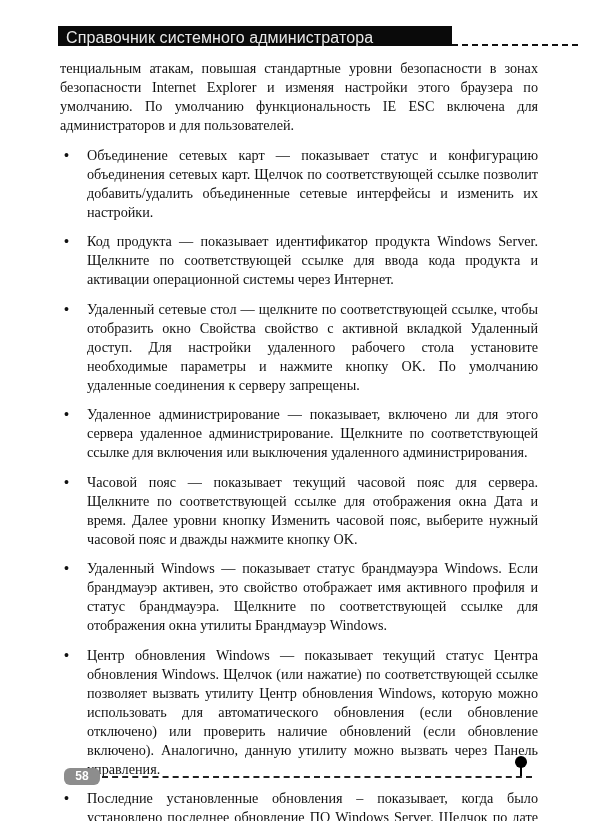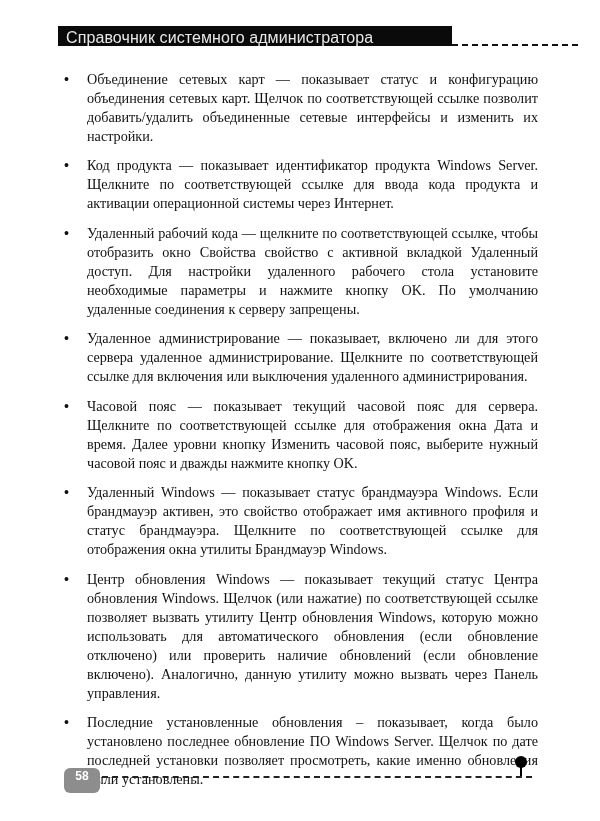--- a/index.html
+++ b/index.html
@@ -11,52 +11,53 @@
                   font-family: "Liberation Sans", "DejaVu Sans", sans-serif; font-size: 16px;
                   letter-spacing: 0.1px; }
   .header-dash { position: absolute; left: 452px; top: 44px; width: 126px; height: 0;
                  border-top: 2px dashed #111; }
   .content { position: absolute; left: 60px; top: 59px; width: 478px;
              font-size: 14.2px; line-height: 19px; }
   .para { margin: 0; text-align: justify; }
   .item { position: relative; padding-left: 27px; margin-top: 10.5px; text-align: justify; }
   .bullet { position: absolute; left: 4px; top: 0; font-weight: bold; }
   b { font-weight: normal; }
-  .footer-badge { position: absolute; left: 64px; top: 768px; width: 36px; height: 25px;
+  .footer-badge { position: absolute; left: 64px; top: 768px; width: 36px; height: 17px;
                   background: #8d8d8d; border-radius: 6px; color: #fff; text-align: center;
                   font-family: "Liberation Sans", "DejaVu Sans", sans-serif; font-weight: bold;
                   font-size: 12px; line-height: 17px; }
   .footer-dash { position: absolute; left: 102px; top: 776px; width: 430px; height: 0;
                  border-top: 2px dashed #222; }
   .footer-pin { position: absolute; left: 515px; top: 756px; width: 12px; height: 12px;
                 border-radius: 50%; background: #000; }
   .footer-pin-stem { position: absolute; left: 520px; top: 766px; width: 2px; height: 10px; background: #000; }
 </style>
 </head>
 <body>
 
 <div class="header-bar"></div>
 <div class="header-title">Справочник системного администратора</div>
 <div class="header-dash"></div>
 
 <div class="content">
+  <p class="para">тенциальным атакам, повышая стандартные уровни безопасности в зонах безопасности Internet Explorer и изменяя настройки этого браузера по умолчанию. По умолчанию функциональность IE ESC включена для администраторов и для пользователей.</p>
 
   <div class="item">
     <span class="bullet">•</span>
     <b>Объединение сетевых карт</b><span> — показывает статус и конфигурацию объединения сетевых карт. Щелчок по соответствующей ссылке позволит добавить/удалить объединенные сетевые интерфейсы и изменить их настройки.</span>
   </div>
 
   <div class="item">
     <span class="bullet">•</span>
     <b>Код продукта</b><span> — показывает идентификатор продукта Windows Server. Щелкните по соответствующей ссылке для ввода кода продукта и активации операционной системы через Интернет.</span>
   </div>
 
   <div class="item">
     <span class="bullet">•</span>
-    <b>Удаленный рабочий кода</b><span> — щелкните по соответствующей ссылке, чтобы отобразить окно </span><b>Свойства свойство</b><span> с активной вкладкой </span><b>Удаленный доступ</b><span>. Для настройки удаленного рабочего стола установите необходимые параметры и нажмите кнопку </span><b>OK</b><span>. По умолчанию удаленные соединения к серверу запрещены.</span>
+    <b>Удаленный сетевые стол</b><span> — щелкните по соответствующей ссылке, чтобы отобразить окно </span><b>Свойства свойство</b><span> с активной вкладкой </span><b>Удаленный доступ</b><span>. Для настройки удаленного рабочего стола установите необходимые параметры и нажмите кнопку </span><b>OK</b><span>. По умолчанию удаленные соединения к серверу запрещены.</span>
   </div>
 
   <div class="item">
     <span class="bullet">•</span>
     <b>Удаленное администрирование</b><span> — показывает, включено ли для этого сервера удаленное администрирование. Щелкните по соответствующей ссылке для включения или выключения удаленного администрирования.</span>
   </div>
 
   <div class="item">
     <span class="bullet">•</span>
     <b>Часовой пояс</b><span> — показывает текущий часовой пояс для сервера. Щелкните по соответствующей ссылке для отображения окна </span><b>Дата и время</b><span>. Далее уровни кнопку </span><b>Изменить часовой пояс</b><span>, выберите нужный часовой пояс и дважды нажмите кнопку </span><b>OK</b><span>.</span>

